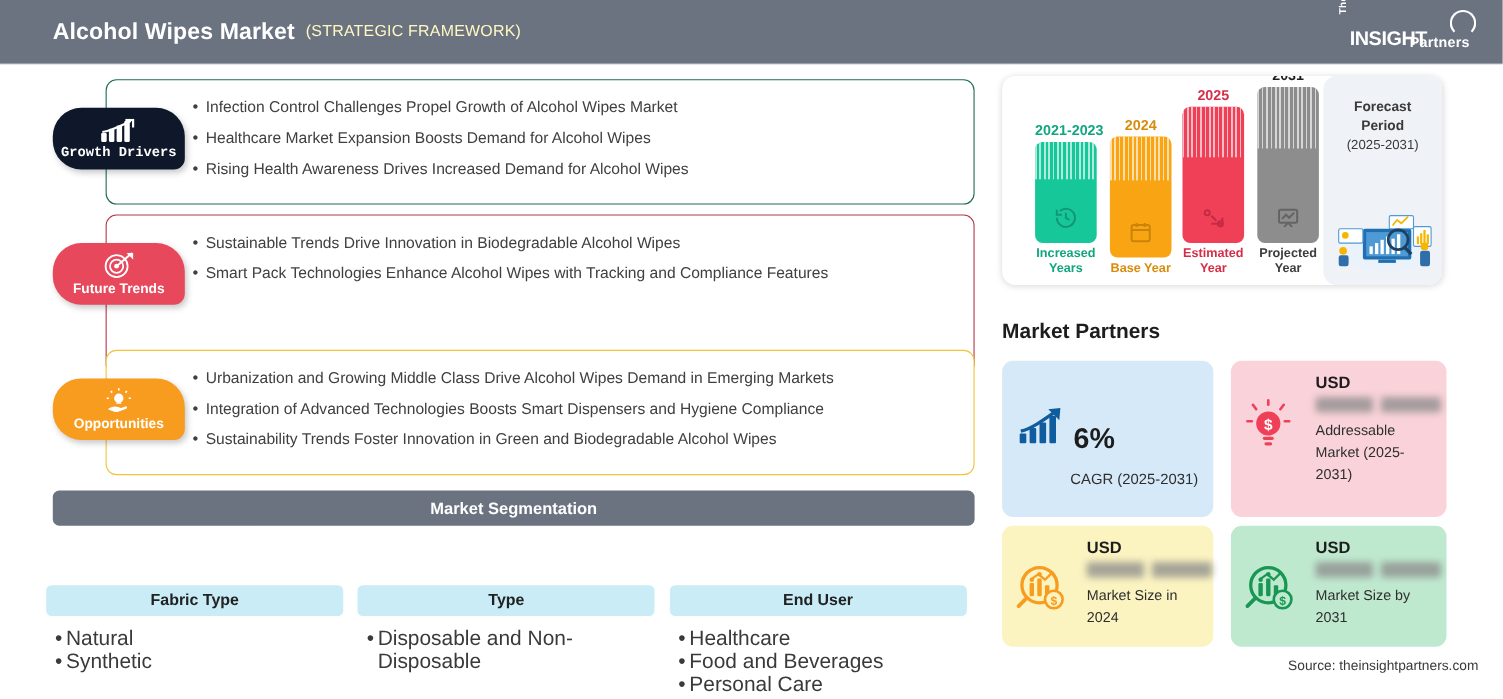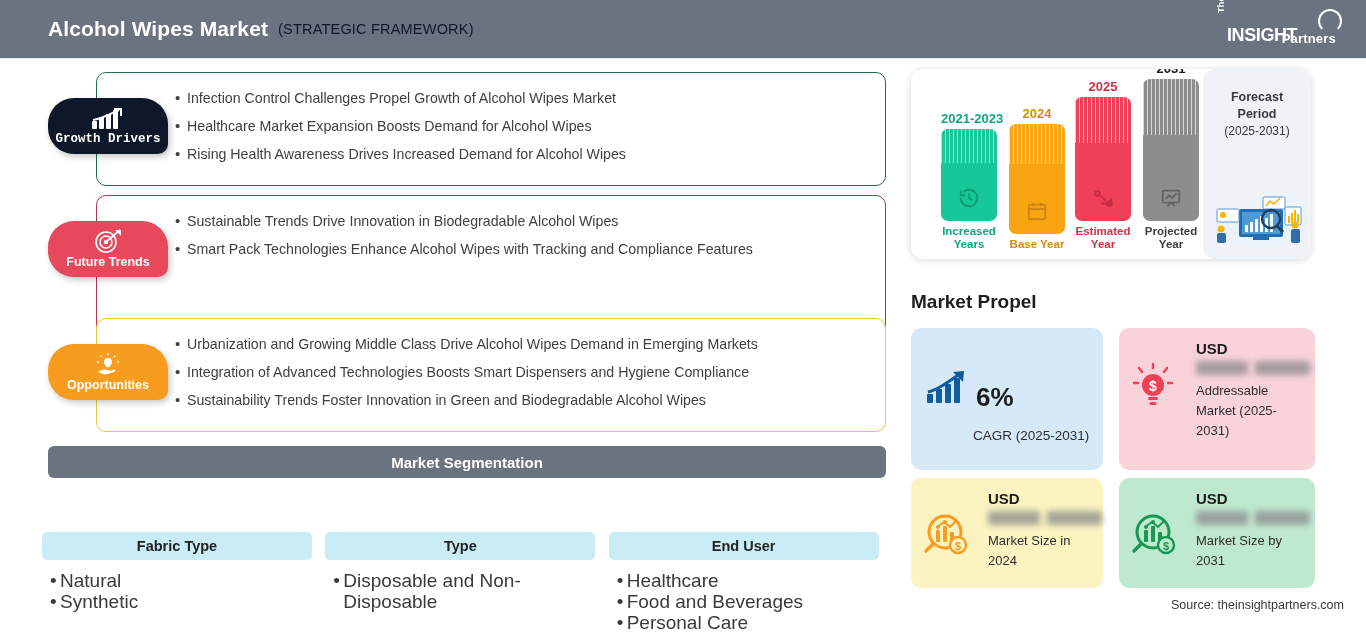--- a/index.html
+++ b/index.html
@@ -16,21 +16,21 @@
     width: 1366px; height: 58px;
     background: #6b7280;
     display: flex; align-items: center;
   }
   .header-title {
     margin-left: 48px;
     font-size: 21px; font-weight: bold; color: #ffffff;
     letter-spacing: .1px;
   }
   .header-sub {
-    margin-left: 10px; font-size: 14.5px; color: #0f172a;
+    margin-left: 10px; font-size: 14.5px; color: #fef9c3;
     letter-spacing: .2px;
   }
   .logo {
     position: absolute; right: 22px; top: 9px;
     width: 130px; height: 42px; color: #fff;
   }
   .logo-the {
     position: absolute; left: 2px; top: 4px;
     font-size: 9px; font-weight: bold;
     transform: rotate(-90deg); transform-origin: left top;
@@ -378,21 +378,21 @@
           <path d="M68 43 l6 6" stroke="#1f3f63" stroke-width="3"></path>
           <circle cx="12" cy="46" r="3.5" fill="#f7b500"></circle>
             <rect x="8" y="50" width="9" height="10" rx="2" fill="#2f6ea8"></rect>
           <circle cx="86" cy="42" r="3.5" fill="#f7b500"></circle>
             <rect x="82" y="46" width="9" height="14" rx="2" fill="#2f6ea8"></rect>
         </svg>
       </span>
     </div>
   </div>
 
-  <div class="outlook-title">Market Propel</div>
+  <div class="outlook-title">Market Partners</div>
 
   <div class="card k0">
     <div class="cagr-row">
       <span>
         <svg width="42" height="36" viewBox="0 0 42 36">
           <g fill="#0f5c9e">
             <rect x="2" y="24" width="6" height="9" rx="1"></rect>
               <rect x="11" y="19" width="6" height="14" rx="1"></rect>
             <rect x="20" y="14" width="6" height="19" rx="1"></rect>
               <rect x="29" y="8" width="6" height="25" rx="1"></rect>

